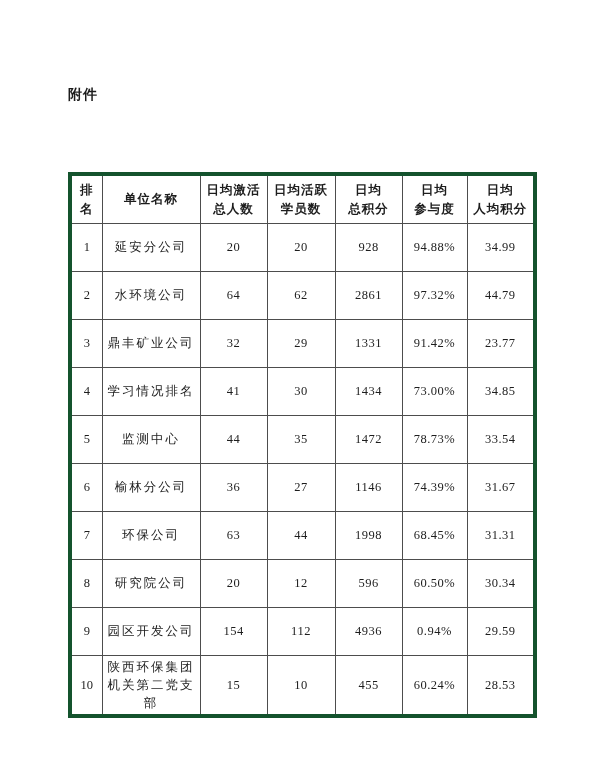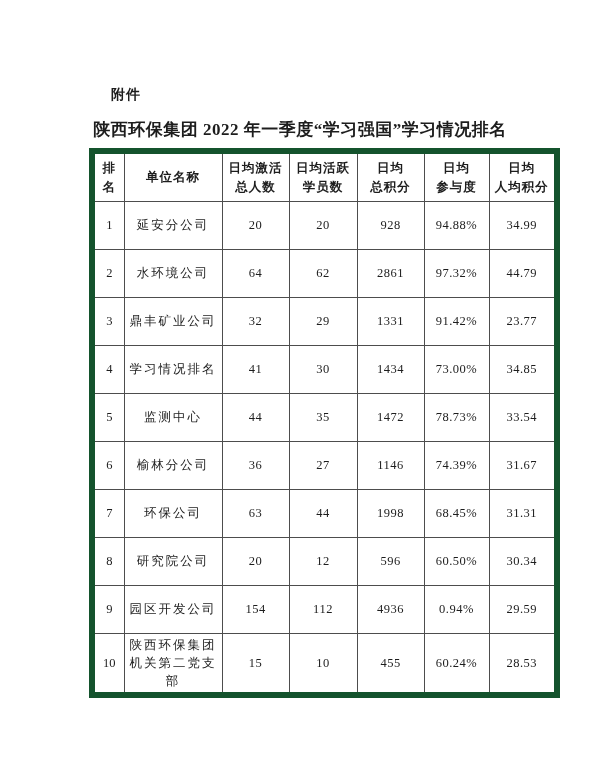--- a/index.html
+++ b/index.html
@@ -16,43 +16,41 @@
     color: #1d1d1d;
     overflow: hidden;
   }
   .attachment-label {
     position: absolute;
     left: 68px;
     top: 86px;
     font-size: 14px;
     font-weight: bold;
     letter-spacing: 1px;
-    margin-left: 43px;
   }
   .doc-title {
     position: absolute;
     left: 0;
     top: 118px;
     width: 100%;
     margin: 0;
     text-align: center;
     font-size: 17px;
     font-weight: bold;
     letter-spacing: 0.5px;
   }
   table.ranking {
     position: absolute;
     left: 68px;
-    top: 148px;
+    top: 172px;
     border-collapse: collapse;
     table-layout: fixed;
     width: 465px;
-    border: 6px solid #14532d;
+    border: 4px solid #14532d;
     font-size: 12.5px;
-    margin-left: 21px;
   }
   table.ranking th,
   table.ranking td {
     border: 1px solid #4d4d4d;
     text-align: center;
     vertical-align: middle;
     padding: 2px 3px;
     height: 43px;
     line-height: 1.45;
     white-space: pre-line;
@@ -69,21 +67,20 @@
     letter-spacing: 0.5px;
   }
 </style>
 </head>
 <body>
 
 <div class="page">
 
   <div class="attachment-label">附件</div>
 
-  <h1 class="doc-title">陕西环保集团 2022 年一季度“学习强国”学习情况排名</h1>
 
   <table class="ranking">
     <colgroup>
       <col style="width:32px">
       <col style="width:98px">
       <col style="width:67px">
       <col style="width:68px">
       <col style="width:67px">
       <col style="width:65px">
       <col style="width:68px">

